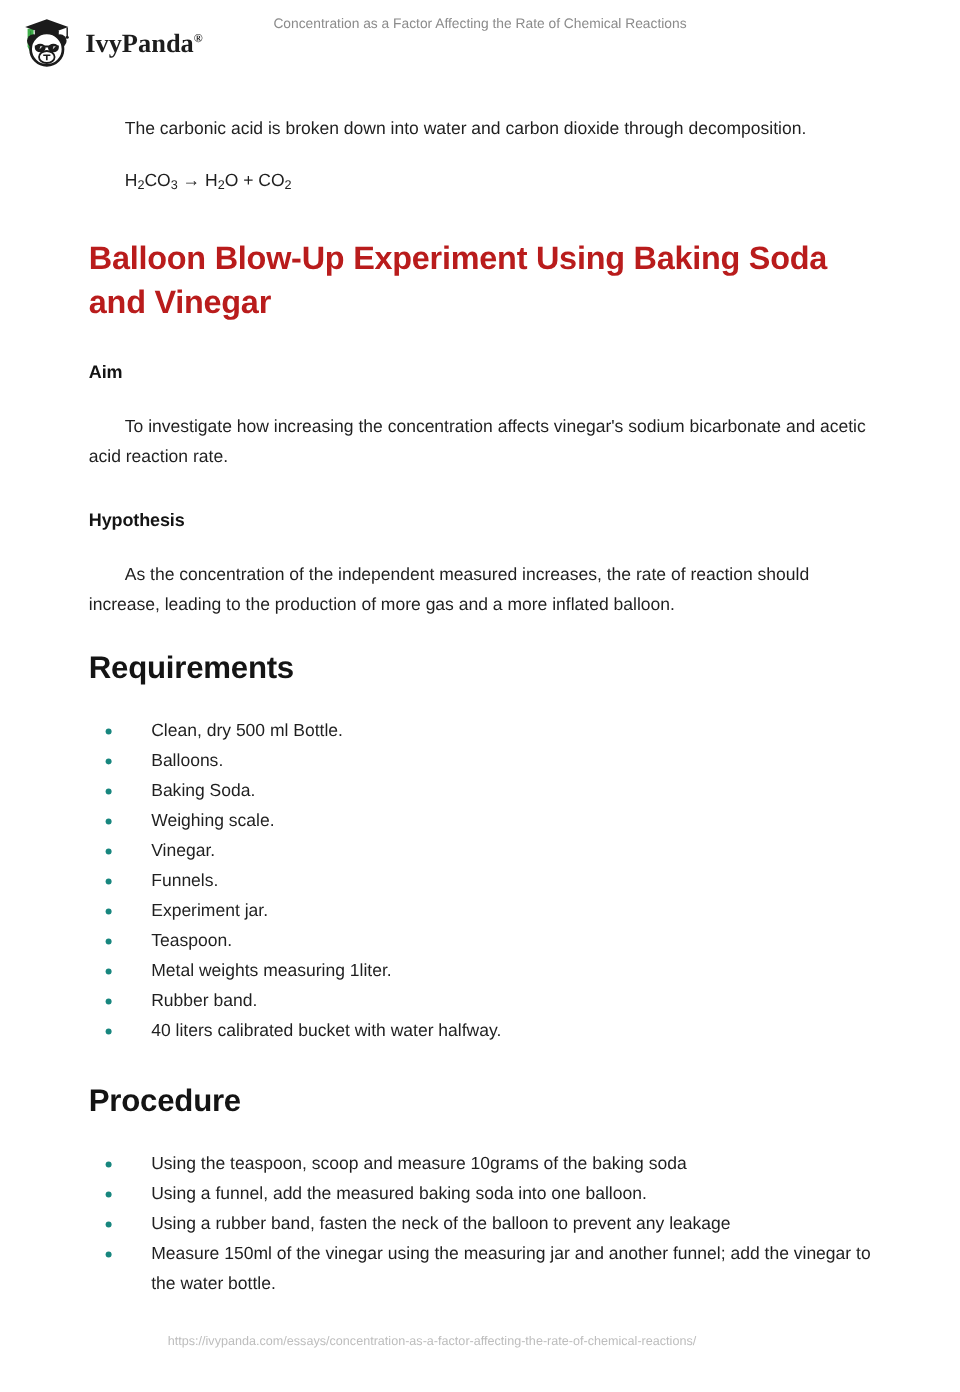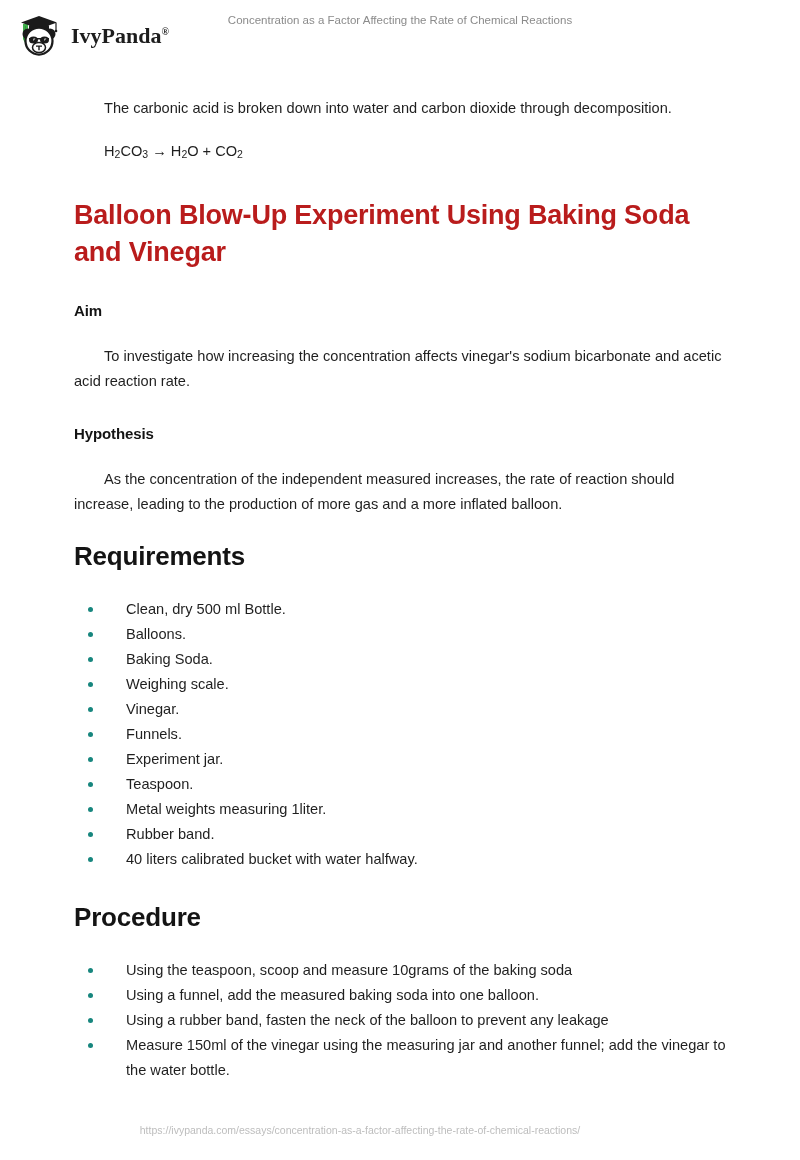--- a/index.html
+++ b/index.html
@@ -151,21 +151,21 @@
   .sp-22 { height: 22px; }
   .sp-24 { height: 24px; }
   .sp-26 { height: 26px; }
   .sp-28 { height: 28px; }
   .sp-30 { height: 30px; }
 
   
   .page-footer {
     position: absolute;
     left: 0;
-    bottom: 0;
+    bottom: 12px;
     width: 720px;
     height: 46px;
   }
   .footer-url {
     position: absolute;
     left: 0;
     right: 0;
     top: 10px;
     text-align: center;
     font-size: 10.5px;

